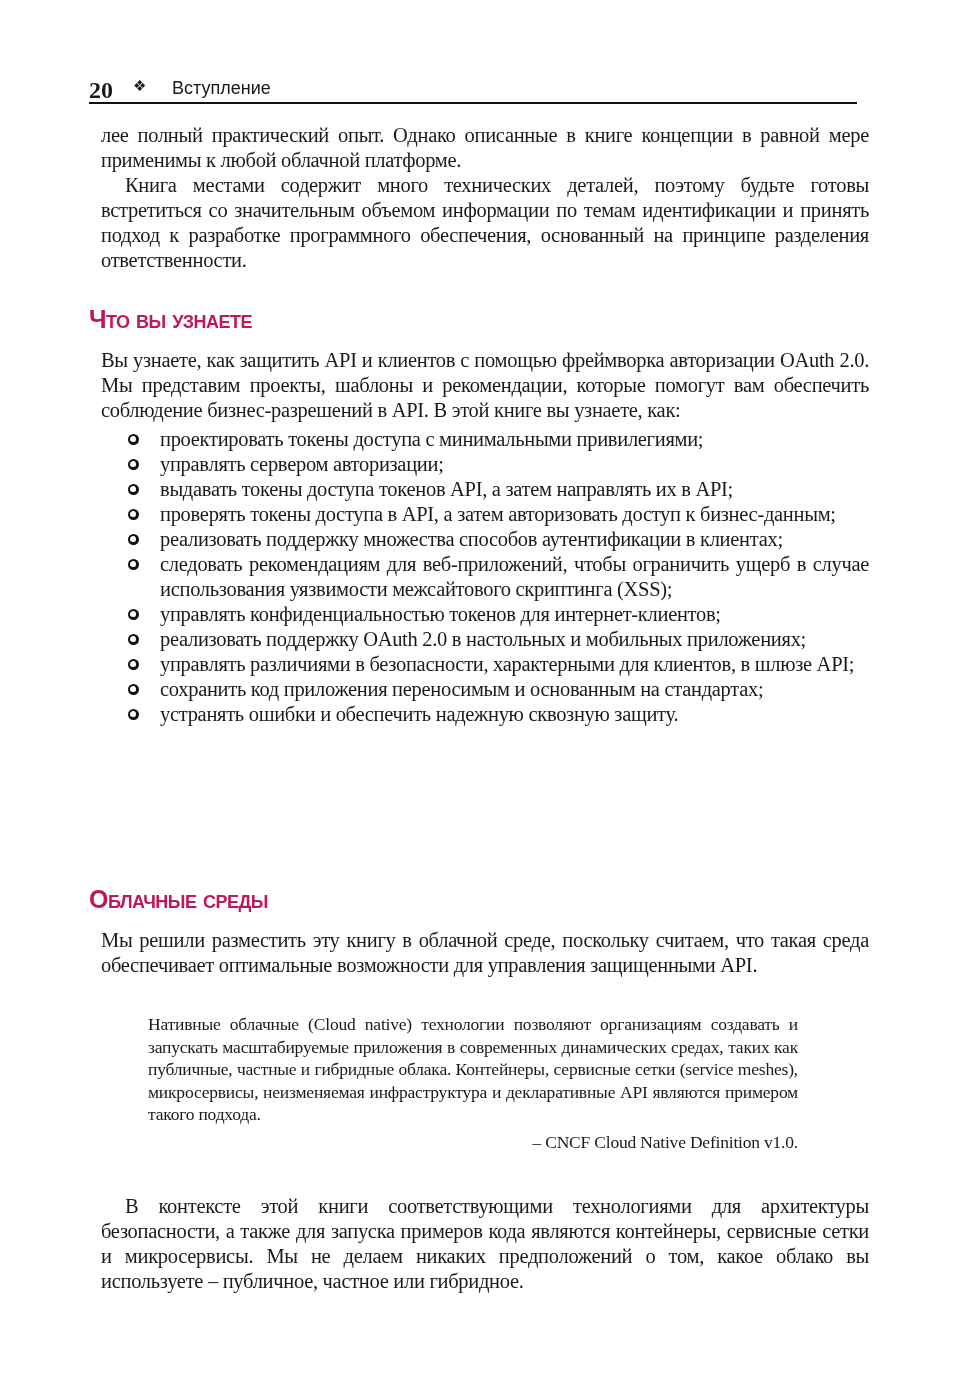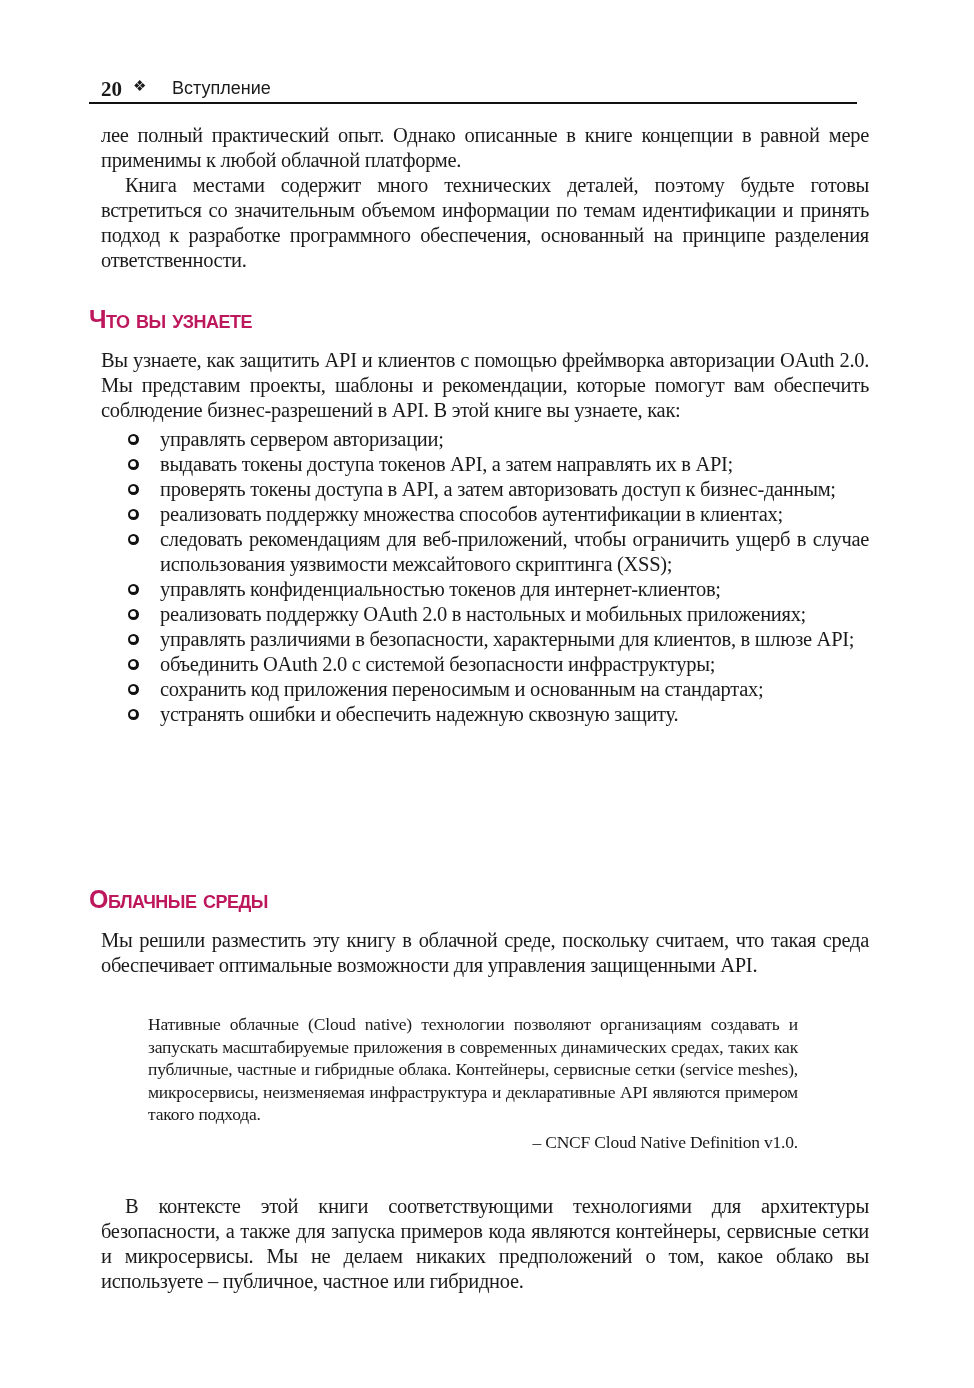--- a/index.html
+++ b/index.html
@@ -3,21 +3,21 @@
 <meta charset="utf-8">
 <style>
   html, body { margin: 0; padding: 0; background: #ffffff; }
   body { width: 974px; height: 1388px; position: relative; overflow: hidden; color: #1a1a1a; }
   .page { position: absolute; left: 89px; top: 0; width: 768px; }
   .running-head {
     position: absolute; top: 76px; left: 0; width: 768px; height: 26px;
     border-bottom: 2.5px solid #111;
     font-family: "Liberation Sans", sans-serif; font-size: 18px;
   }
-  .running-head .num { position: absolute; left: 0; top: 1px; font-family: "Liberation Serif", serif; font-weight: bold; font-size: 21px; margin-left: 12px; }
+  .running-head .num { position: absolute; left: 0; top: 1px; font-family: "Liberation Serif", serif; font-weight: bold; font-size: 24px; }
   .running-head .orn { position: absolute; left: 44px; top: 1px; font-size: 15px; }
   .running-head .title { position: absolute; left: 83px; top: 2px; font-size: 18px; }
   .body-text {
     font-family: "Liberation Serif", serif; font-size: 20.5px; line-height: 25px;
     text-align: justify; letter-spacing: -0.3px; margin-left: 12px;
   }
   p { margin: 0; }
   .indent { text-indent: 24px; }
   .block { position: absolute; left: 0; width: 768px; }
   h2 {
@@ -54,29 +54,29 @@
     <p class="indent">Книга местами содержит много технических деталей, поэтому будьте готовы встретиться со значительным объемом информации по темам идентификации и принять подход к разработке программного обеспечения, основанный на принципе разделения ответственности.</p>
   </div>
 
   <div class="block" style="top:305px;">
     <h2>Что вы узнаете</h2>
   </div>
 
   <div class="block body-text" style="top:348px;">
     <p>Вы узнаете, как защитить API и клиентов с помощью фреймворка авторизации OAuth 2.0. Мы представим проекты, шаблоны и рекомендации, которые помогут вам обеспечить соблюдение бизнес-разрешений в API. В этой книге вы узнаете, как:</p>
     <ul class="bullets" style="margin-top:4px;">
+      <li><span class="bullet"></span><span>проектировать токены доступа с минимальными привилегиями;</span></li>
       <li><span class="bullet"></span><span>управлять сервером авторизации;</span></li>
       <li><span class="bullet"></span><span>выдавать токены доступа токенов API, а затем направлять их в API;</span></li>
       <li><span class="bullet"></span><span>проверять токены доступа в API, а затем авторизовать доступ к бизнес-данным;</span></li>
       <li><span class="bullet"></span><span>реализовать поддержку множества способов аутентификации в клиентах;</span></li>
       <li><span class="bullet"></span><span>следовать рекомендациям для веб-приложений, чтобы ограничить ущерб в случае использования уязвимости межсайтового скриптинга (XSS);</span></li>
       <li><span class="bullet"></span><span>управлять конфиденциальностью токенов для интернет-клиентов;</span></li>
       <li><span class="bullet"></span><span>реализовать поддержку OAuth 2.0 в настольных и мобильных приложениях;</span></li>
       <li><span class="bullet"></span><span>управлять различиями в безопасности, характерными для клиентов, в шлюзе API;</span></li>
-      <li><span class="bullet"></span><span>объединить OAuth 2.0 с системой безопасности инфраструктуры;</span></li>
       <li><span class="bullet"></span><span>сохранить код приложения переносимым и основанным на стандартах;</span></li>
       <li><span class="bullet"></span><span>устранять ошибки и обеспечить надежную сквозную защиту.</span></li>
     </ul>
   </div>
 
   <div class="block" style="top:885px;">
     <h2>Облачные среды</h2>
   </div>
 
   <div class="block body-text" style="top:928px;">

